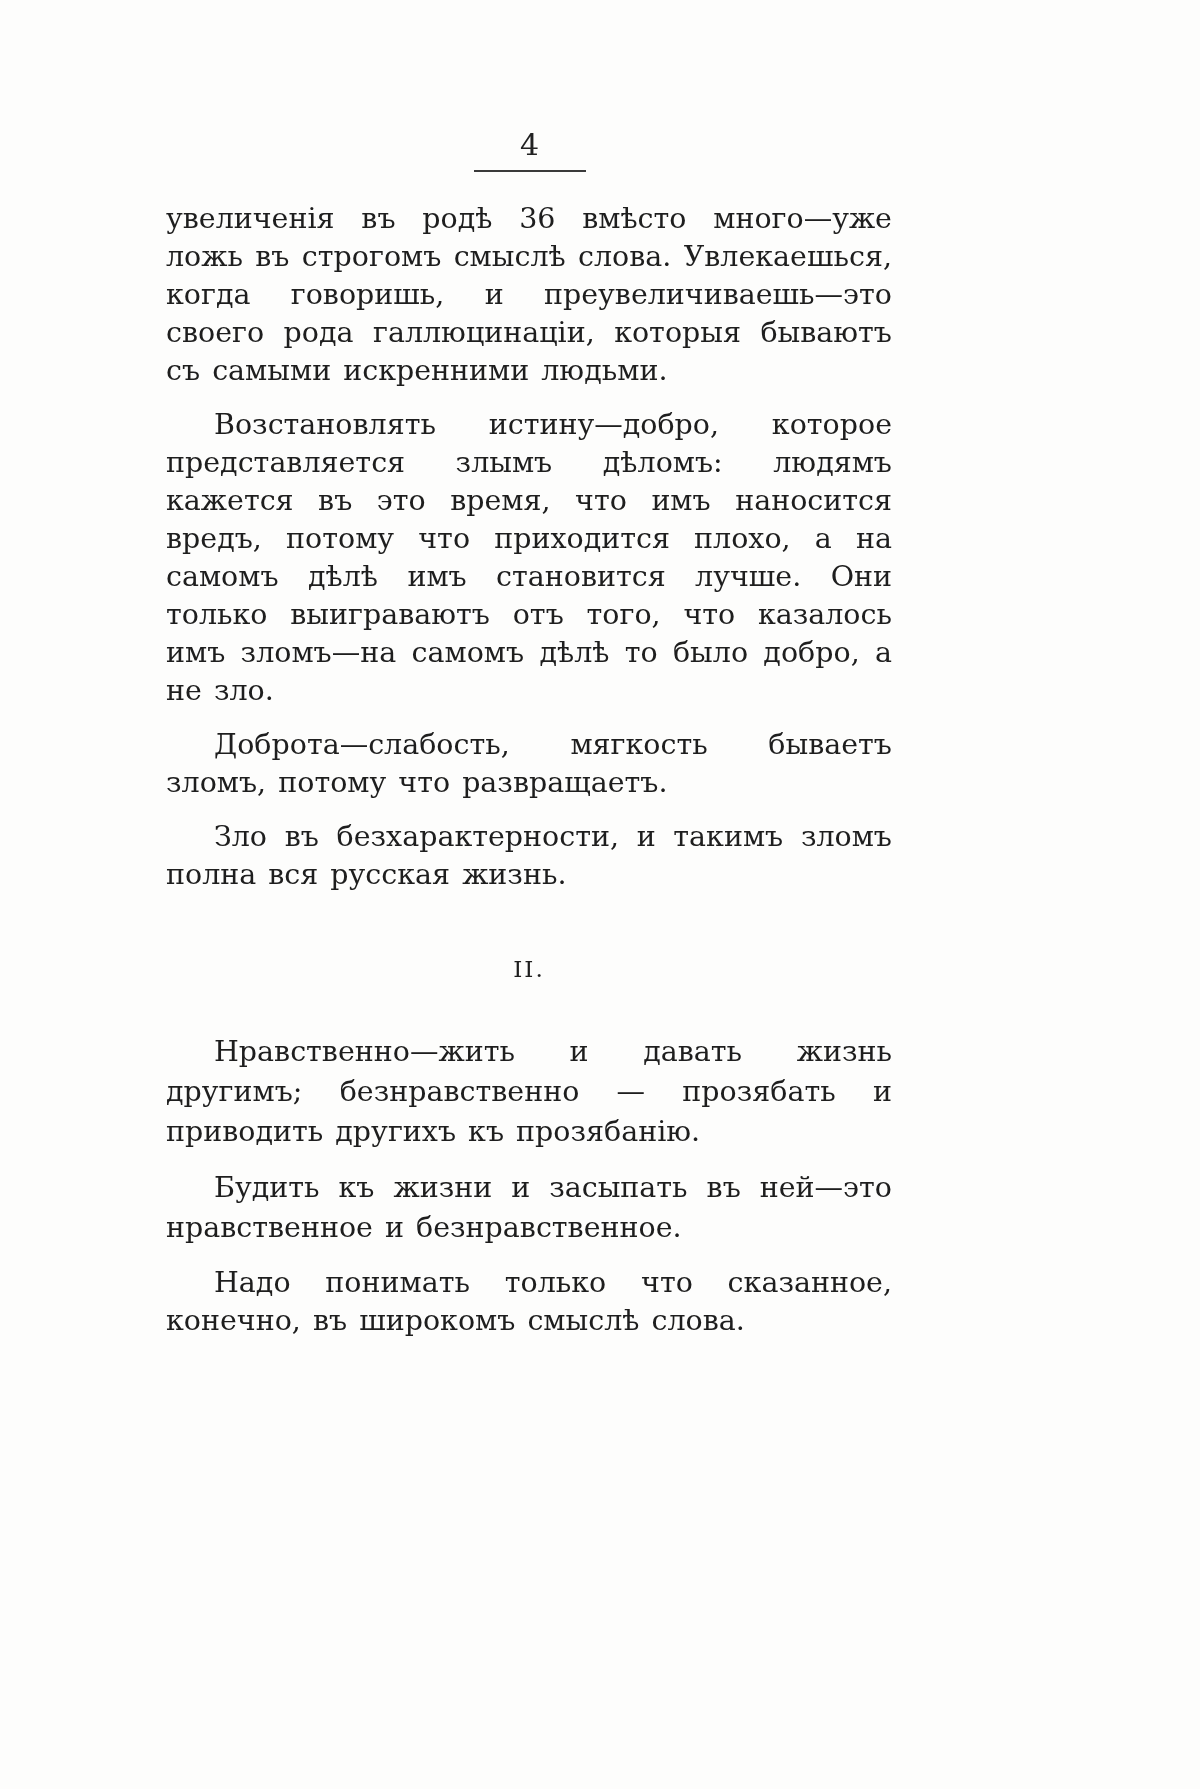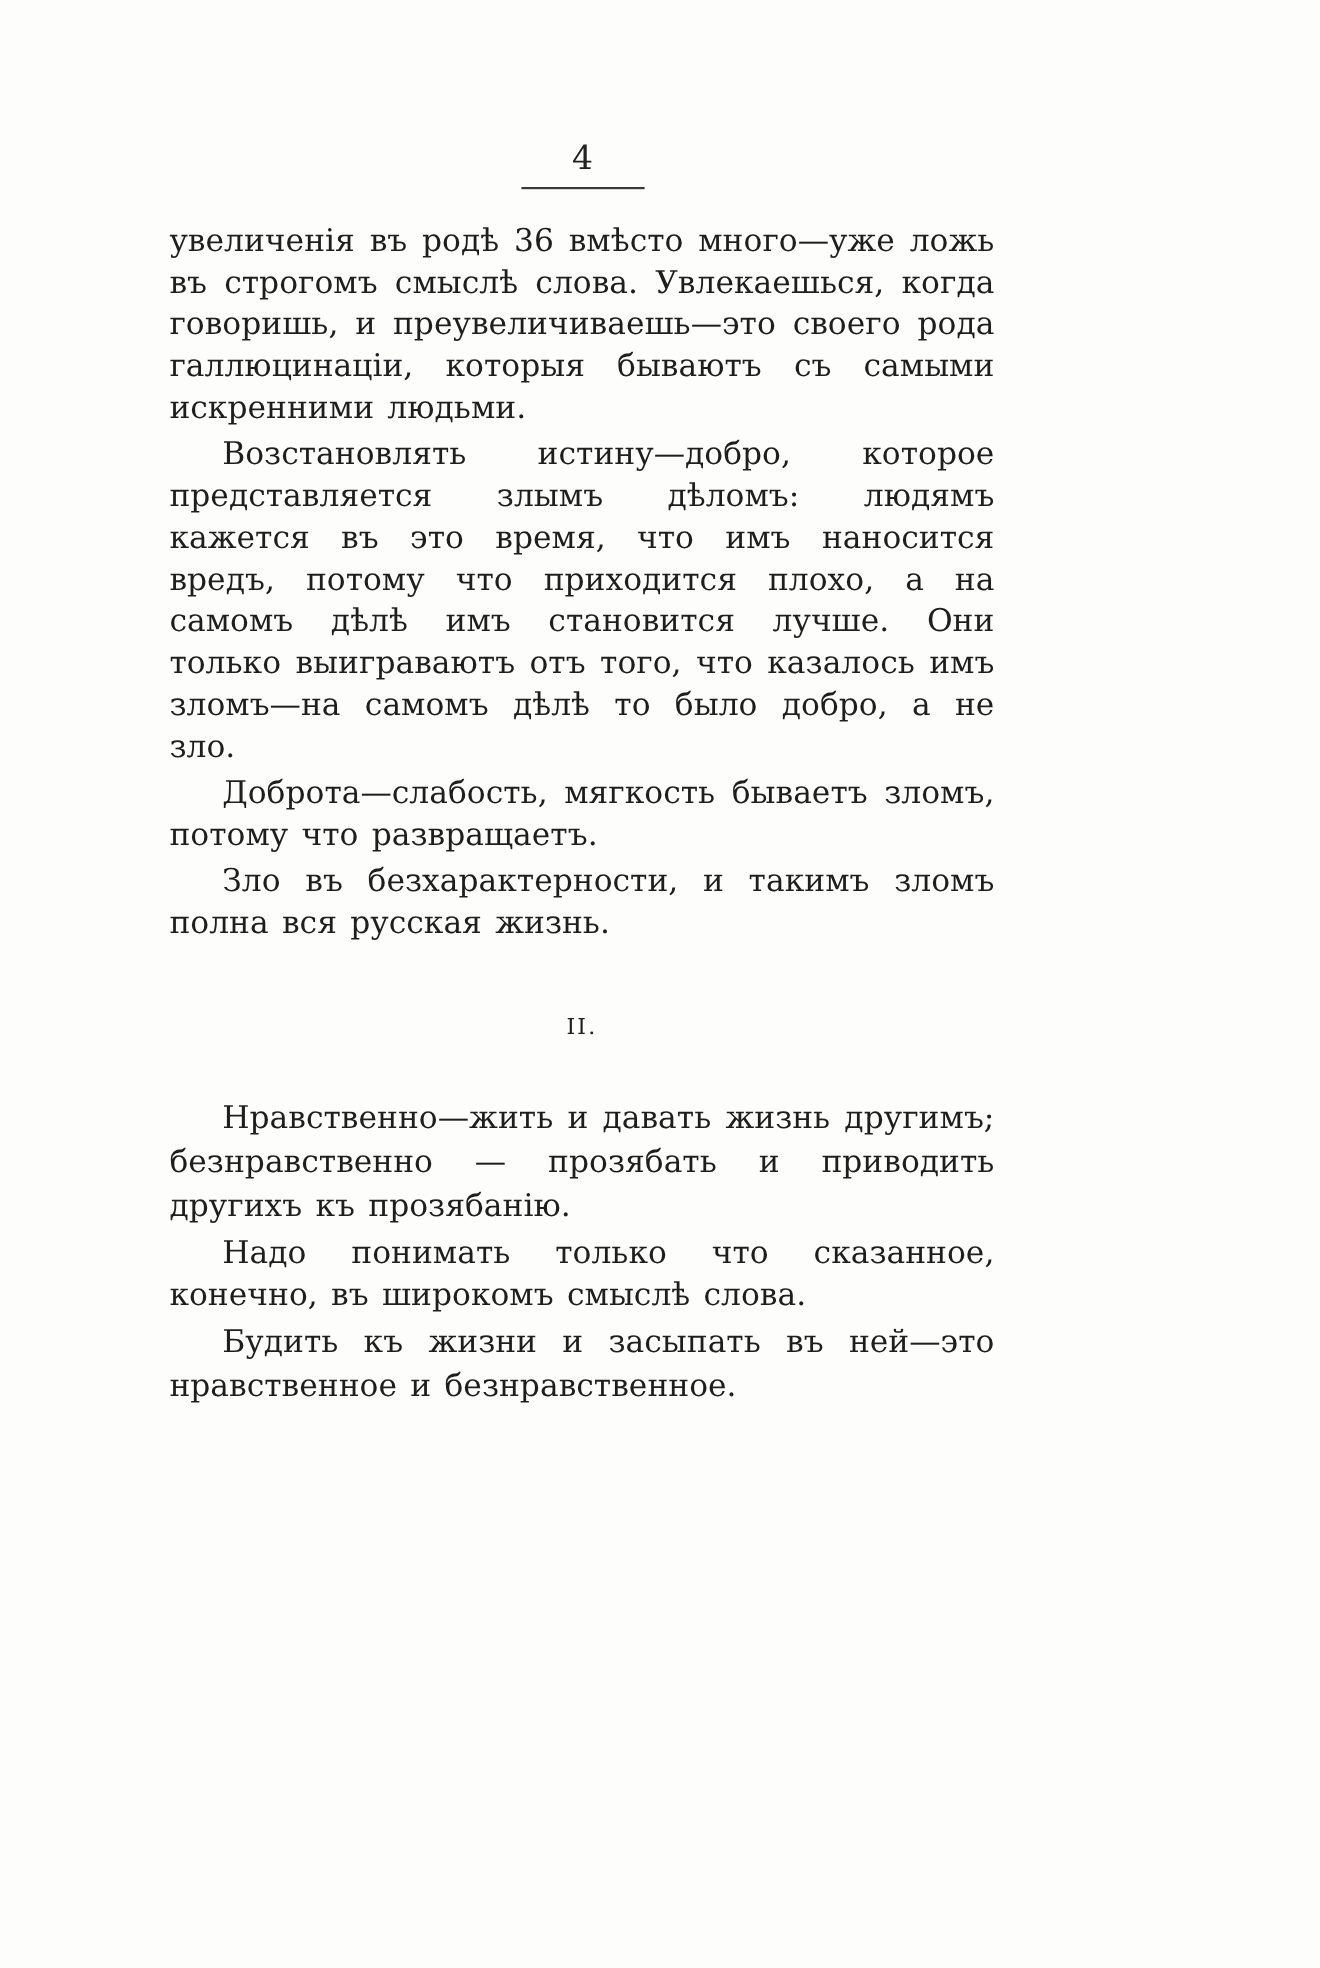--- a/index.html
+++ b/index.html
@@ -40,32 +40,32 @@
   }
   .text-block {
     margin: 28px 0 0 150px;
     width: 758px;
     font-size: 28.5px;
     line-height: 38px;
     text-align: justify;
     word-spacing: 3px;
   }
   p.para {
-    margin: 4px;
+    margin: 16px;
     text-indent: 48px;
   }
   p.para.noindent {
     text-indent: 0;
   }
   p.para.italic {
     line-height: 40px;
   }
   .section-heading {
     text-align: center;
-    font-size: 20px;
+    font-size: 23px;
     font-weight: normal;
     margin: 56px 0 44px 0;
     letter-spacing: 2px;
     color: #1e1e1e;
   }
 </style>
 </head>
 <body>
 
 <div class="page">
@@ -77,21 +77,21 @@
 
   <main class="text-block">
     <p class="para noindent">увеличенія въ родѣ 36 вмѣсто много—уже ложь въ строгомъ смыслѣ слова. Увлекаешься, когда говоришь, и преувеличиваешь—это своего рода галлюцинаціи, которыя бываютъ съ самыми искренними людьми.</p>
     <p class="para">Возстановлять истину—добро, которое представляется злымъ дѣломъ: людямъ кажется въ это время, что имъ наносится вредъ, потому что приходится плохо, а на самомъ дѣлѣ имъ становится лучше. Они только выиграваютъ отъ того, что казалось имъ зломъ—на самомъ дѣлѣ то было добро, а не зло.</p>
     <p class="para">Доброта—слабость, мягкость бываетъ зломъ, потому что развращаетъ.</p>
     <p class="para">Зло въ безхарактерности, и такимъ зломъ полна вся русская жизнь.</p>
 
     <h2 class="section-heading">II.</h2>
 
     <p class="para italic">Нравственно—жить и давать жизнь другимъ; безнравственно — прозябать и приводить другихъ къ прозябанію.</p>
+    <p class="para italic">Будить къ жизни и засыпать въ ней—это нравственное и безнравственное.</p>
     <p class="para">Надо понимать только что сказанное, конечно, въ широкомъ смыслѣ слова.</p>
-    <p class="para italic">Будить къ жизни и засыпать въ ней—это нравственное и безнравственное.</p>
   </main>
 
   <footer>
     
   </footer>
 
 </div>
 
 </body></html>

